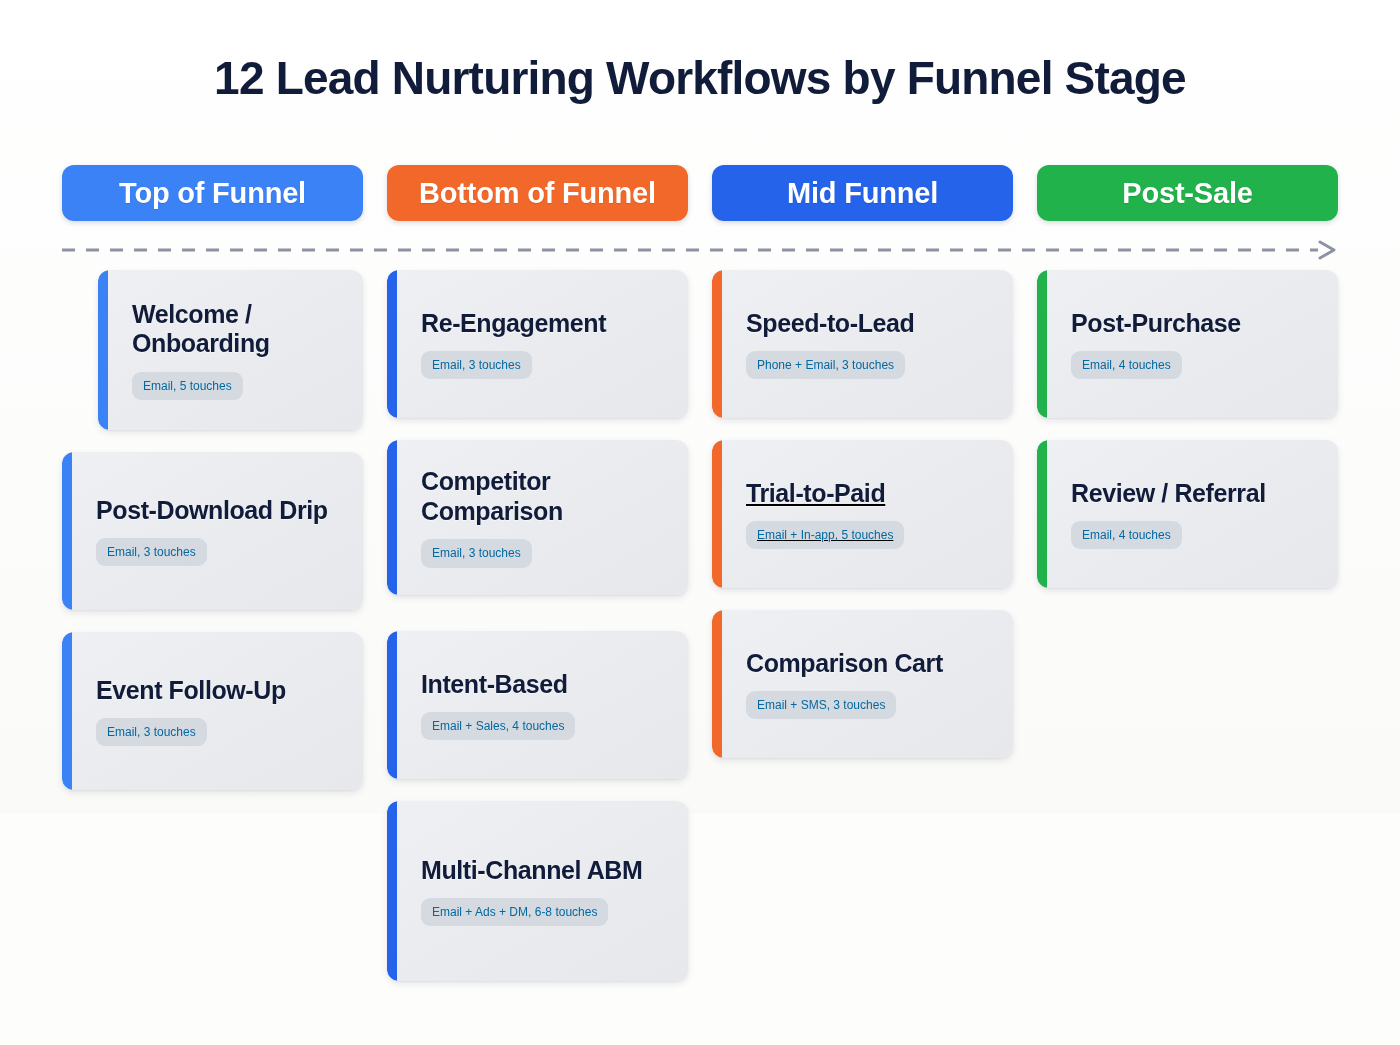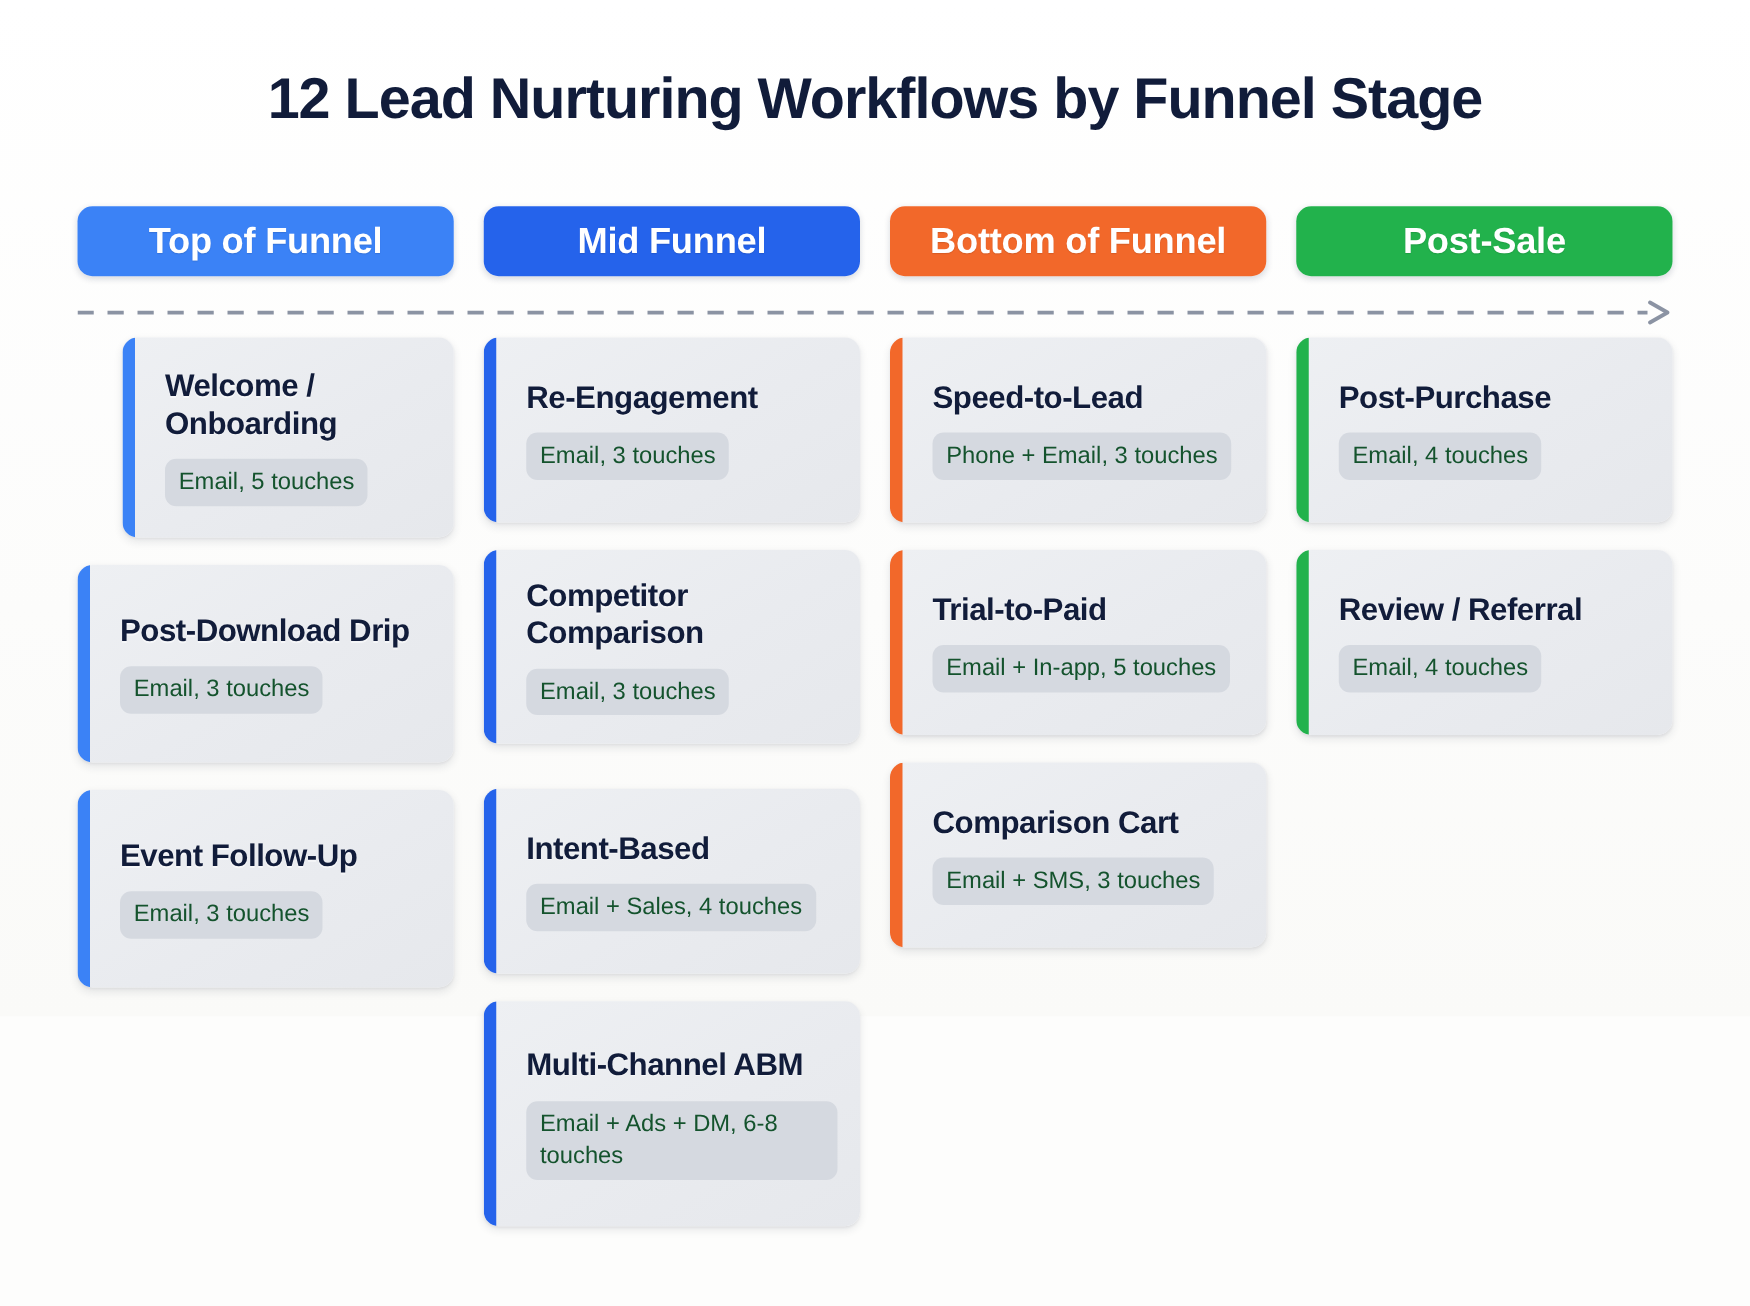--- a/index.html
+++ b/index.html
@@ -111,47 +111,47 @@
     letter-spacing: -0.4px;
     line-height: 1.18;
     margin-bottom: 13px;
     text-shadow: 0 1px 0 rgba(255,255,255,0.55);
   }
 
   .card-meta {
     align-self: flex-start;
     display: inline-block;
     background: #d5d9e0;
-    color: #14532d;
-    font-size: 19px;
+    color: #0369a1;
+    font-size: 12px;
     line-height: 1.35;
     border-radius: 9px;
     padding: 6px 11px;
     max-width: 100%;
   }
 
   
   .col .card + .card { margin-top: 22px; }
 </style>
 </head>
 <body>
 
 <div class="page">
 
   <h1 class="title">12 Lead Nurturing Workflows by Funnel Stage</h1>
 
   <div class="board">
     <div class="stage-head" style="background: linear-gradient(rgb(59, 130, 246) 0%, rgb(59, 130, 246) 100%);">
       <span>Top of Funnel</span>
     </div>
+    <div class="stage-head" style="background: linear-gradient(rgb(242, 104, 42) 0%, rgb(242, 104, 42) 100%);">
+      <span>Bottom of Funnel</span>
+    </div>
     <div class="stage-head" style="background: linear-gradient(rgb(37, 99, 235) 0%, rgb(37, 99, 235) 100%);">
       <span>Mid Funnel</span>
-    </div>
-    <div class="stage-head" style="background: linear-gradient(rgb(242, 104, 42) 0%, rgb(242, 104, 42) 100%);">
-      <span>Bottom of Funnel</span>
     </div>
     <div class="stage-head" style="background: linear-gradient(rgb(34, 178, 76) 0%, rgb(34, 178, 76) 100%);">
       <span>Post-Sale</span>
     </div>
   </div>
 
   <div class="timeline">
     <svg width="1278" height="20" viewBox="0 0 1278 20">
       <line x1="0" y1="10" x2="1256" y2="10" stroke="#8b93a3" stroke-width="3" stroke-dasharray="13 11" stroke-linecap="butt"></line>
       <polyline points="1258,2 1272,10 1258,18" fill="none" stroke="#8b93a3" stroke-width="3" stroke-linecap="round" stroke-linejoin="round"></polyline>
@@ -192,21 +192,21 @@
         <div class="card-title">Multi-Channel ABM</div>
         <div class="card-meta">Email + Ads + DM, 6-8 touches</div>
       </div>
     </div>
 
     <div class="col">
       <div class="card" style="--accent:#f2682a; min-height:148px;">
         <div class="card-title">Speed-to-Lead</div>
         <div class="card-meta">Phone + Email, 3 touches</div>
       </div>
-      <div class="card" style="--accent:#f2682a; min-height:148px;">
+      <div class="card" style="--accent:#f2682a; min-height:148px;text-decoration:underline;">
         <div class="card-title">Trial-to-Paid</div>
         <div class="card-meta">Email + In-app, 5 touches</div>
       </div>
       <div class="card" style="--accent:#f2682a; min-height:148px;">
         <div class="card-title">Comparison Cart</div>
         <div class="card-meta">Email + SMS, 3 touches</div>
       </div>
     </div>
 
     <div class="col">

